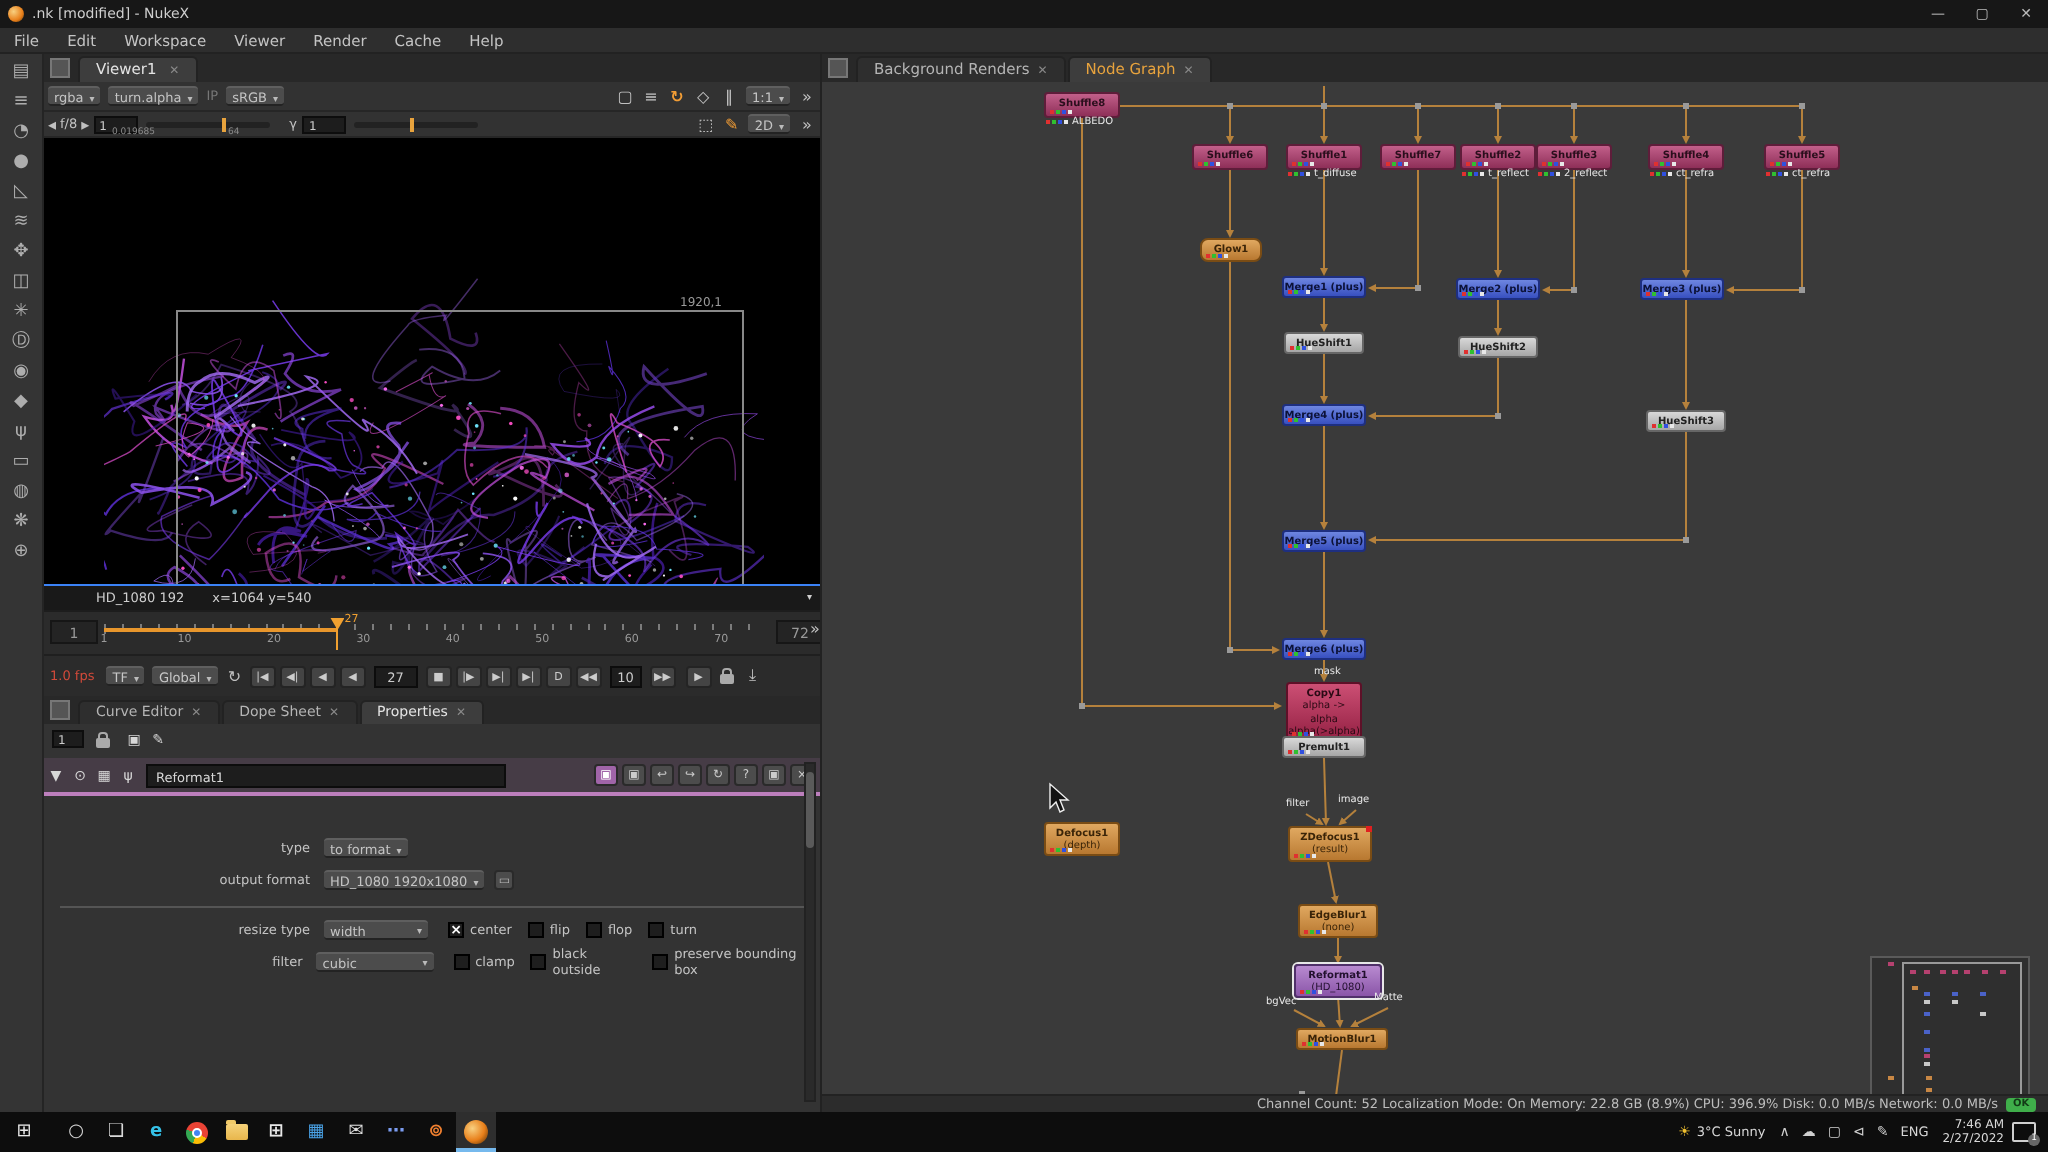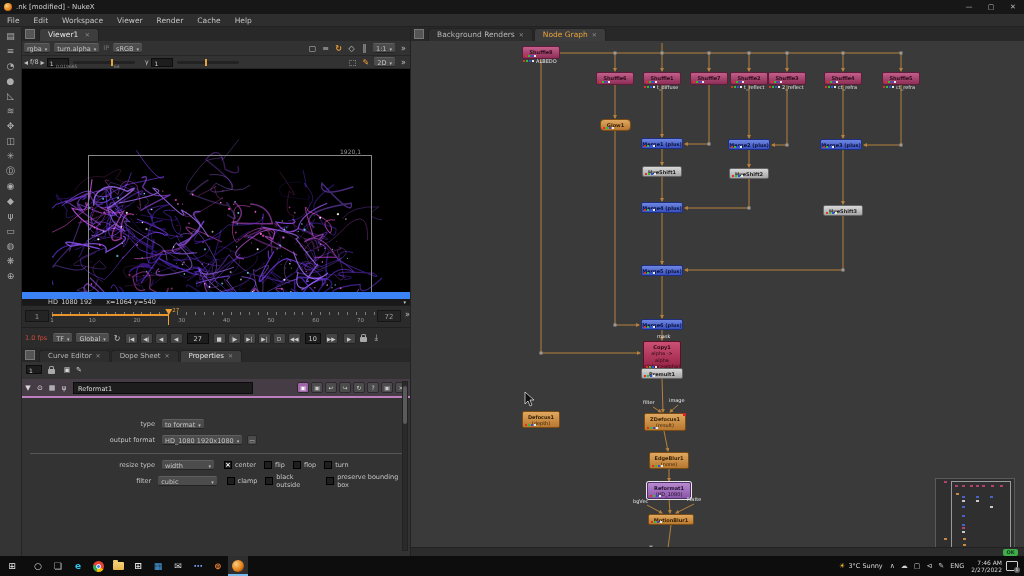--- a/index.html
+++ b/index.html
@@ -29,21 +29,21 @@
   .ric{width:13px;text-align:center;font-size:8px;color:#c0c0c0;}
   .ric.orange{color:#f29d35;font-weight:bold;}
   .numfield{background:#1d1d1d;border:1px solid #0d0d0d;color:#ccc;width:22px;height:9px;line-height:9px;padding-left:2px;font-size:6px;}
   .slider{position:relative;width:62px;height:3px;background:#222;border-radius:2px;margin:0 4px;}
   .slider .kn{position:absolute;top:-2px;width:2px;height:7px;background:#e8a33d;}
   .slmin{position:absolute;font-size:4.5px;color:#8a8a8a;top:8px;left:34px;}
   .slmax{position:absolute;font-size:4.5px;color:#8a8a8a;top:8px;left:92px;}
   .vimage{position:absolute;left:0;top:42px;width:388px;height:223px;background:#000;overflow:hidden;}
   .fmtrect{position:absolute;left:66px;top:86px;width:284px;height:168px;border:1px solid #888;}
   .lab-tr{position:absolute;left:318px;top:79px;font-size:6px;color:#9a9a9a;}
-  .infobar{position:absolute;left:0;top:265px;width:100%;height:13px;background:#191919;border-top:7px solid #3b82f6;font-size:6.5px;color:#cfcfcf;display:flex;align-items:center;}
+  .infobar{position:absolute;left:0;top:265px;width:100%;height:13px;background:#191919;border-top:1px solid #3b82f6;font-size:6.5px;color:#cfcfcf;display:flex;align-items:center;}
   .timeline{position:absolute;left:0;top:278px;width:100%;height:22px;background:#2b2b2b;border-top:1px solid #1d1d1d;}
   .rangebox{position:absolute;width:24px;height:12px;background:#242424;border:1px solid #161616;color:#999;font-size:7px;text-align:center;line-height:12px;top:4px;}
   .ruler{position:absolute;left:30px;top:3px;width:322px;height:17px;}
   .tick{position:absolute;top:3px;width:1px;background:#7c7c7c;}
   .ticklab{position:absolute;top:8px;font-size:5.5px;color:#9a9a9a;transform:translateX(-50%);}
   .oband{position:absolute;top:5px;height:2px;background:#e8962c;left:0;}
   .phead{position:absolute;top:0;width:7px;height:6px;background:#f0a030;clip-path:polygon(0 0,100% 0,50% 100%);}
   .phline{position:absolute;top:4px;width:1px;height:12px;background:#f0a030;}
   .phnum{position:absolute;top:-2px;font-size:5.5px;color:#f0a030;}
   .transport{position:absolute;left:0;top:300px;width:100%;height:21px;background:#2b2b2b;border-top:1px solid #1f1f1f;display:flex;align-items:center;font-size:6.5px;}
@@ -557,21 +557,21 @@
           <div class="ticklab" style="left: 129.694px;">30</div>
           <div class="ticklab" style="left: 174.417px;">40</div>
           <div class="ticklab" style="left: 219.139px;">50</div>
           <div class="ticklab" style="left: 263.861px;">60</div>
           <div class="ticklab" style="left: 308.583px;">70</div>
           <div class="oband" style="width: 116.278px;"></div>
           <div class="phead" style="left: 113.278px;"></div>
           <div class="phline" style="left: 116.278px;"></div>
           <div class="phnum" style="left: 120.278px;">27</div>
         </div>
-      <div class="rangebox" style="left:355px;">72</div>
+      <div class="rangebox" style="left:366px;">72</div>
       <span class="ric" style="position:absolute;left:379px;top:4px;">»</span>
     </div>
 
     <div class="transport" id="transport">
       <span class="fps">1.0 fps</span>
       <span class="dd"><span>TF</span><span class="car">▾</span></span>
       <span class="dd"><span>Global</span><span class="car">▾</span></span>
       <span class="ric">↻</span>
       <span id="backbtns" style="display:flex;">
           <span class="tbtn">|◀</span>
@@ -1051,20 +1051,21 @@
           </div>
         </div>
         <div class="nfloat" style="left: 246px; top: 290px;">mask</div>
         <div class="nfloat" style="left: 232px; top: 356px;">filter</div>
         <div class="nfloat" style="left: 258px; top: 354px;">image</div>
         <div class="nfloat" style="left: 222px; top: 455px;">bgVec</div>
         <div class="nfloat" style="left: 276px; top: 453px;">Matte</div>
       </div>
 
     <div class="statusbar">
+      <span>Channel Count: 52  Localization Mode: On  Memory: 22.8 GB (8.9%)  CPU: 396.9%  Disk: 0.0 MB/s  Network: 0.0 MB/s</span>
       <span class="okpill">OK</span>
     </div>
   </div>
 
   <div class="taskbar">
     <div class="startbtn">⊞</div>
     <div id="tbapps" style="display:flex;margin-left:4px;">
         <div class="tbicon">
           <span style="color: rgb(216, 216, 216); font-weight: bold;">○</span>
         </div>

